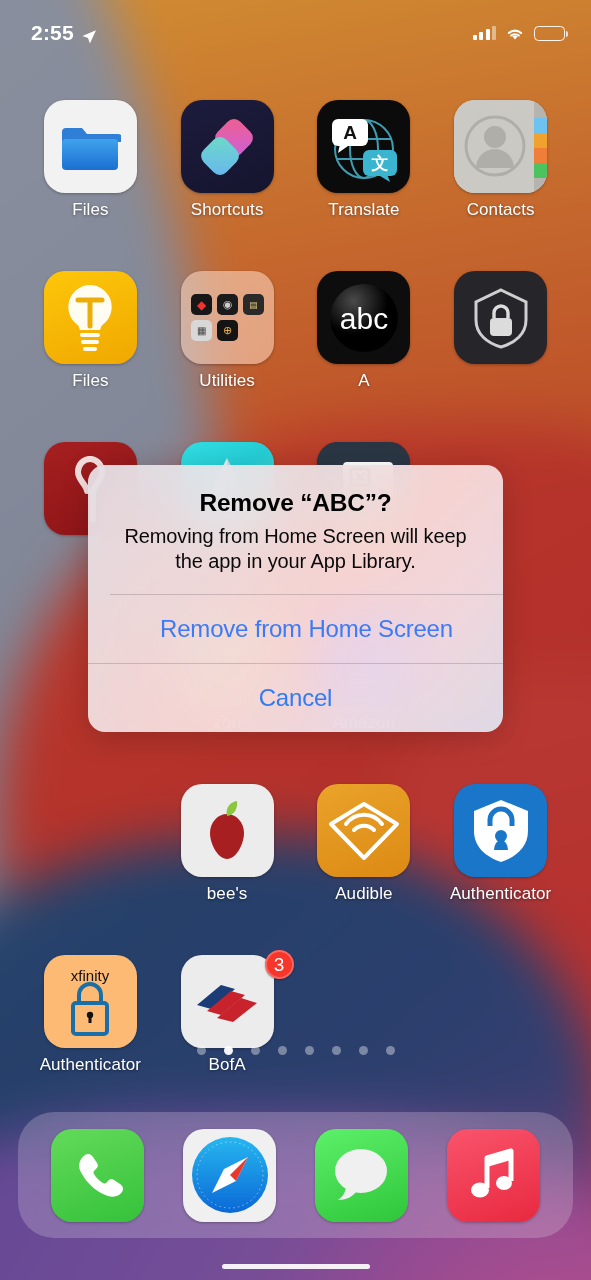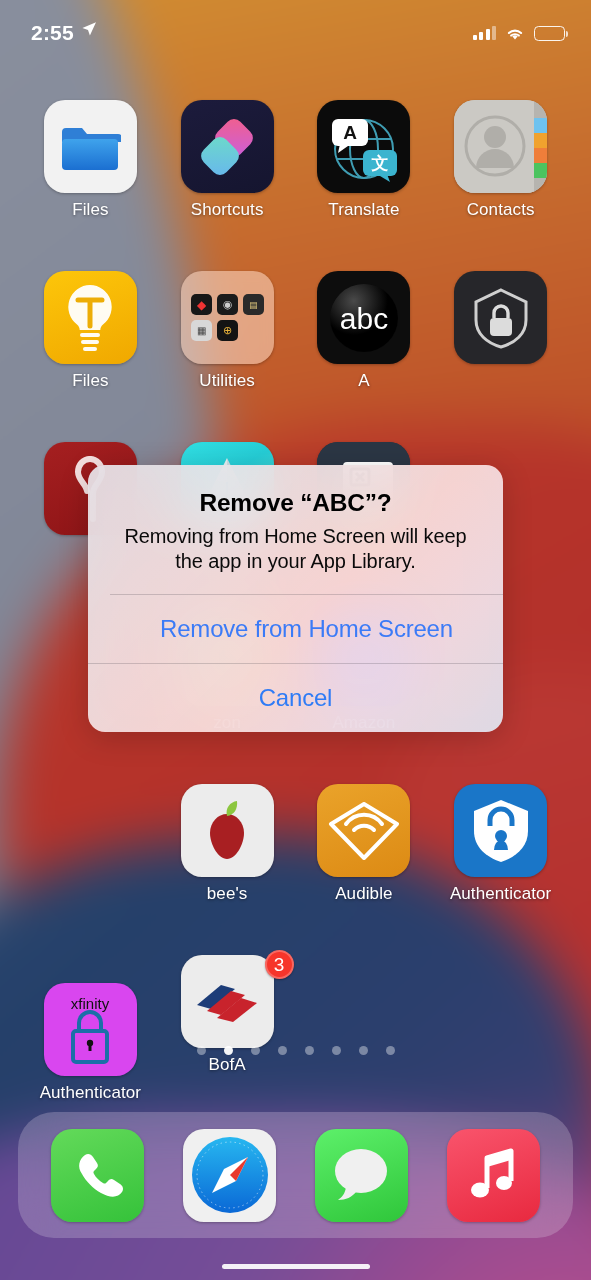--- a/index.html
+++ b/index.html
@@ -75,21 +75,21 @@
   .wp-blurlayer { position:absolute; inset:-10%; filter:blur(26px); }
 
   
   #status-bar {
     position:absolute; top:0; left:0; right:0; height:56px;
     z-index:5; color:#fff;
     display:flex; align-items:center; justify-content:space-between;
     padding:10px 26px 0 31px;
     font-size:21px; font-weight:600; letter-spacing:.2px;
   }
-  .sb-left { display:flex; align-items:flex-start; gap:7px; }
+  .sb-left { display:flex; align-items:flex-end; gap:7px; }
   .loc-arrow { display:block; }
   .sb-right { display:flex; align-items:center; gap:9px; }
   .sig-bars { display:flex; align-items:flex-end; gap:2.5px; height:14px; }
   .sig-bars i { display:block; width:4px; background:#fff; border-radius:1px; }
   .sig-bars i:nth-child(1){height:5px;}
   .sig-bars i:nth-child(2){height:8px;}
   .sig-bars i:nth-child(3){height:11px;}
   .sig-bars i:nth-child(4){height:14px; opacity:.45;}
   .batt { position:relative; width:31px; height:15px; border:1.8px solid rgba(255,255,255,.92);
           border-radius:4.5px; padding:1.6px; }
@@ -142,21 +142,21 @@
   .ic-abc { background:#0d0d0d; }
   .ic-shield { background:#26262a; }
   .ic-darkred { background:linear-gradient(160deg,#a51f20 0%,#8d1416 100%); }
   .ic-teal { background:linear-gradient(150deg,#31dfe3 0%,#25cdd6 40%,#6fd9c8 100%); }
   .ic-adblock { background:#2b3644; }
   .ic-amazon { background:#cdaa74; }
   .ic-amzmusic { background:linear-gradient(160deg,#3d0bd6 0%,#2d0b9e 100%); }
   .ic-applebees { background:#ececec; }
   .ic-audible { background:linear-gradient(160deg,#eaa32a 0%,#dc8a14 100%); }
   .ic-auth1 { background:#1a76c8; }
-  .ic-auth2 { background:#d946ef;margin-top:28px; }
+  .ic-auth2 { background:#fdba74; }
   .ic-bofa { background:#ececec; }
 
   
   .folder-grid {
     display:grid; grid-template-columns:repeat(3,1fr);
     gap:5px; width:72px;
   }
   .mini { width:21px; height:21px; border-radius:5px; background:#111; overflow:hidden;
           display:flex;align-items:center;justify-content:center; font-size:9px;color:#ddd;}
 

